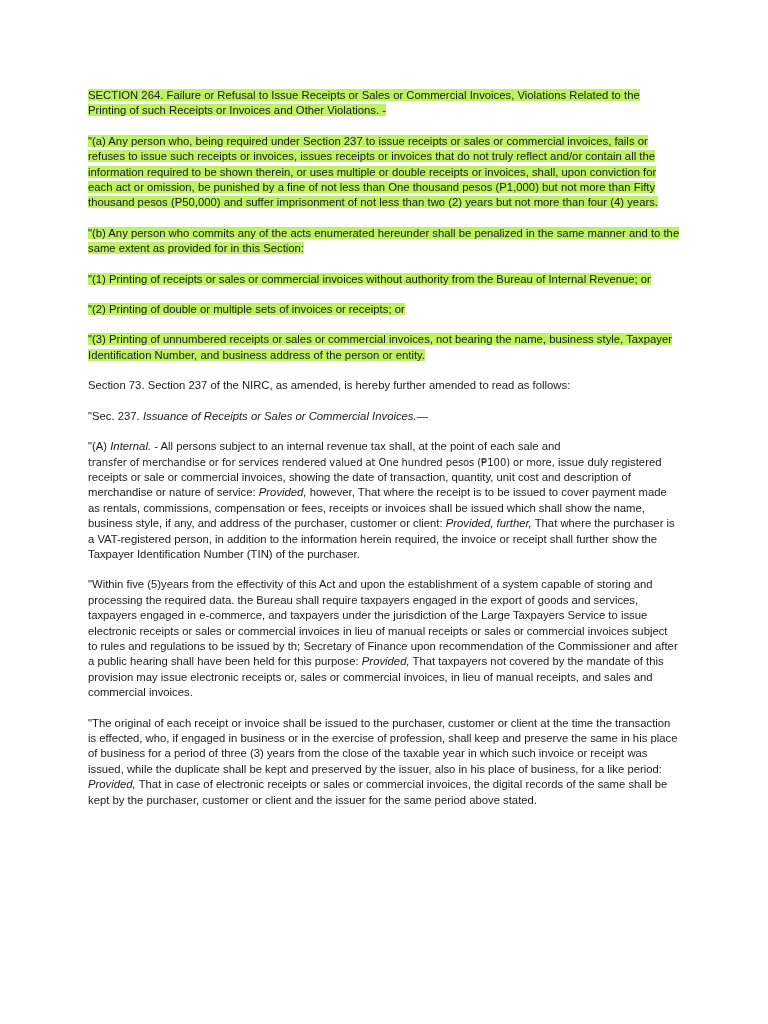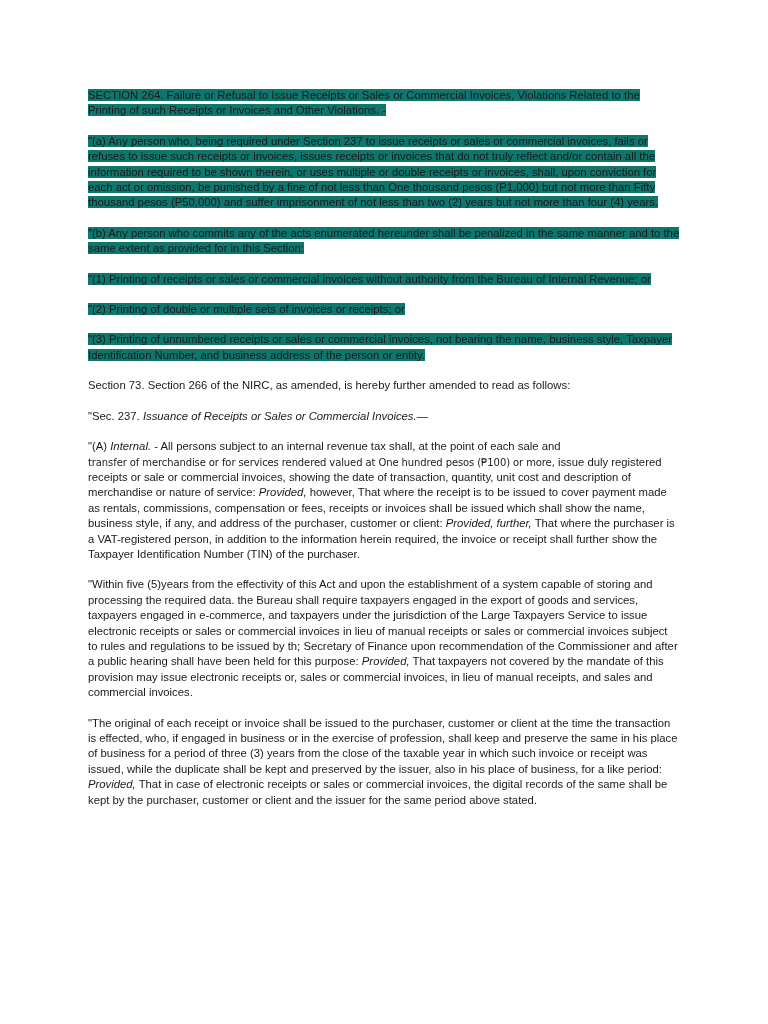--- a/index.html
+++ b/index.html
@@ -24,21 +24,21 @@
   }
   .doc-body {
     font-size: 11.3px;
     line-height: 15.4px;
     text-align: left;
   }
   p.para {
     margin: 0 0 15px 0;
   }
   .hl-line {
-    background: #0f766e;
+    background: #bef264;
     box-decoration-break: clone;
     -webkit-box-decoration-break: clone;
   }
   .bold {
     font-weight: normal;
   }
   .ital {
     font-style: italic;
     text-align: center;
   }
@@ -73,21 +73,21 @@
     <p class="para">
       <span class="hl-line">"(2) Printing of double or multiple sets of invoices or receipts; or</span>
     </p>
 
     <p class="para">
       <span class="hl-line">"(3) Printing of unnumbered receipts or sales or commercial invoices, not bearing the name, business style, Taxpayer Identification Number, and business address of the person or entity.</span>
     </p>
 
     <p class="para">
       <span class="bold">Section 73.</span>
-      <span>Section 266 of the NIRC, as amended, is hereby further amended to read as follows:</span>
+      <span>Section 237 of the NIRC, as amended, is hereby further amended to read as follows:</span>
     </p>
 
     <p class="para">
       <span>"Sec. 237.</span>
       <span class="ital">Issuance of Receipts or Sales or Commercial Invoices.</span><span>—</span>
     </p>
 
     <p class="para">
       <span>"(A)</span>
       <span class="ital">Internal.</span>

